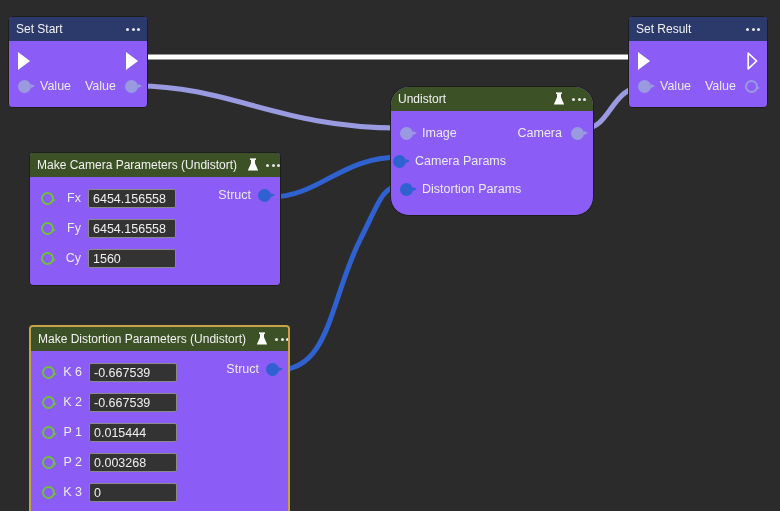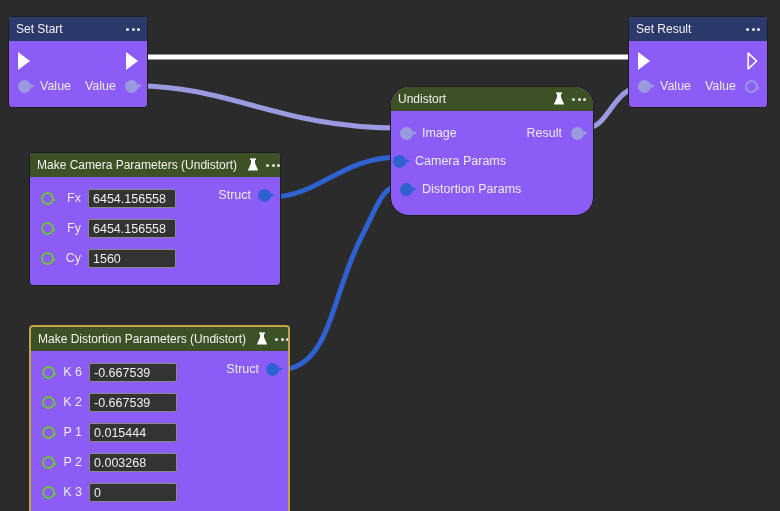--- a/index.html
+++ b/index.html
@@ -133,21 +133,21 @@
           <i></i>
           <i></i>
           <i></i>
         </span>
     </div>
     <div class="node-body" style="padding:8px 0 12px 0;">
       <div class="val-row" style="padding:0 9px;height:28px;">
         <span class="port fill-lav"></span>
         <span class="port-label" style="margin-left:9px;">Image</span>
         <span class="hdr-spacer"></span>
-        <span class="port-label" style="margin-right:9px;">Result</span>
+        <span class="port-label" style="margin-right:9px;">Camera</span>
         <span class="port fill-lav"></span>
       </div>
       <div class="val-row" style="padding:0 2px;height:28px;">
         <span class="port fill-blue"></span>
         <span class="port-label" style="margin-left:9px;">Camera Params</span>
       </div>
       <div class="val-row" style="padding:0 9px;height:28px;">
         <span class="port fill-blue"></span>
         <span class="port-label" style="margin-left:9px;">Distortion Params</span>
       </div>

